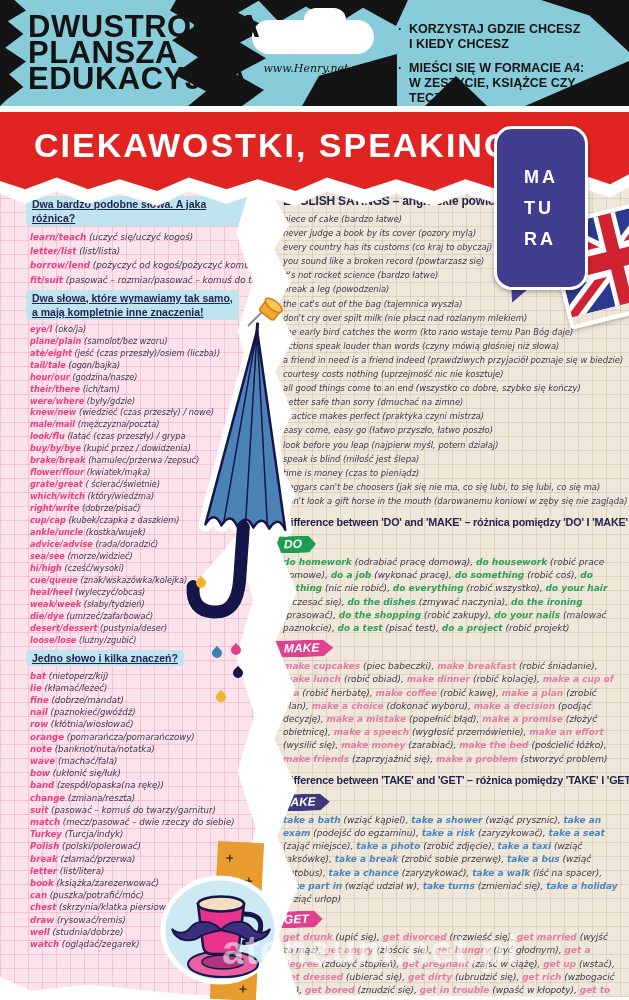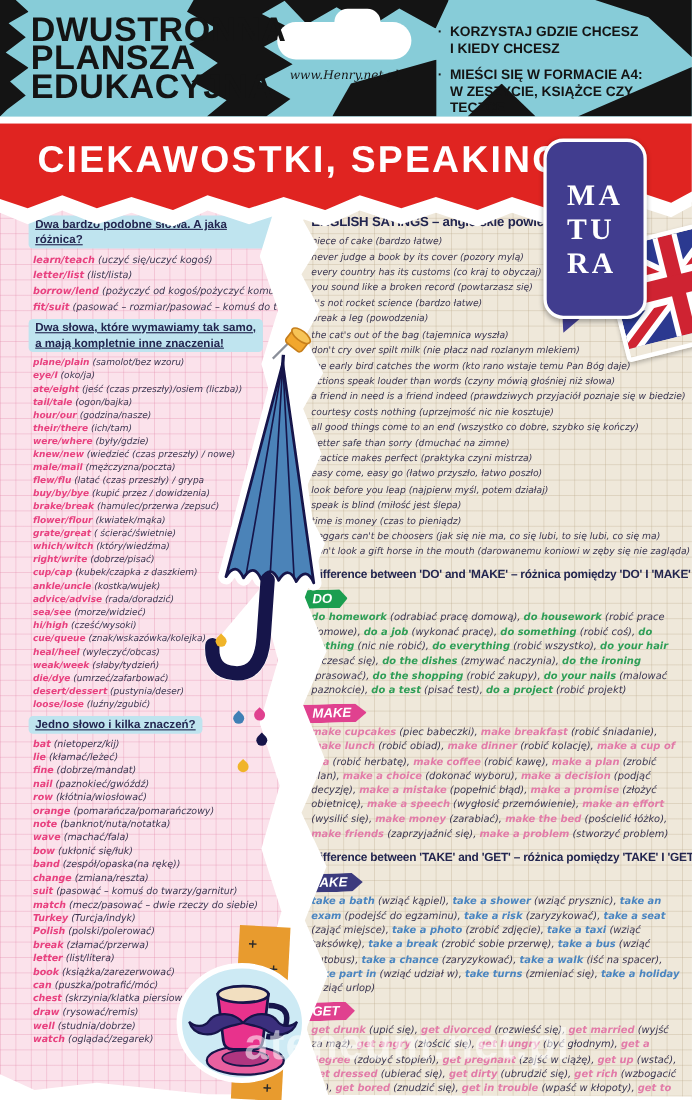--- a/index.html
+++ b/index.html
@@ -43,21 +43,21 @@
     clip-path:polygon(0 0,100% 0,100% 74%,97% 86%,93% 76%,89% 90%,84% 78%,79% 92%,74% 80%,69% 94%,63% 80%,58% 92%,52% 78%,47% 94%,41% 80%,36% 92%,30% 78%,25% 94%,19% 80%,14% 92%,9% 78%,4% 92%,0 82%);}
   .banner-title{position:absolute;left:34px;top:14px;color:#fff;
     font-family:"Liberation Sans",sans-serif;font-weight:bold;font-size:34px;letter-spacing:2px;}
 
   
   .flag-wrap{position:absolute;left:556px;top:208px;width:120px;height:100px;transform:rotate(-14deg);
     z-index:6;border:4px solid #fff;border-radius:4px;box-shadow:0 2px 4px rgba(0,0,0,.25);overflow:hidden;}
   .matura{position:absolute;left:494px;top:126px;width:88px;height:158px;background:#413d8f;
     border:3px solid #fff;border-radius:18px;z-index:7;box-shadow:0 2px 5px rgba(0,0,0,.3);
     display:flex;flex-direction:column;align-items:center;justify-content:center;}
-  .matura .ln{color:#fff;font-family:Liberation Serif, serif;font-weight:bold;font-size:27px;line-height:31px;letter-spacing:3px;}
+  .matura .ln{color:#fff;font-family:Liberation Sans, sans-serif;font-weight:bold;font-size:18px;line-height:31px;letter-spacing:3px;}
   .matura-tail{position:absolute;left:506px;top:278px;width:0;height:0;z-index:7;
     border-left:10px solid transparent;border-right:16px solid transparent;border-top:26px solid #413d8f;
     transform:rotate(18deg);}
 
   
   .left-col{position:absolute;left:0;top:184px;width:262px;bottom:0;background:#fbe2eb;z-index:1;
     background-image:linear-gradient(to right,rgba(228,140,172,.35) 1px,transparent 1px),
                      linear-gradient(to bottom,rgba(228,140,172,.35) 1px,transparent 1px);
     background-size:14px 14px;}
   .right-col{position:absolute;left:256px;top:184px;right:0;bottom:0;background:#efe8da;z-index:1;
@@ -139,30 +139,30 @@
             <div class="w-item"><span class="en">letter/list</span> <span class="pl">(list/lista)</span></div>
             <div class="w-item"><span class="en">borrow/lend</span> <span class="pl">(pożyczyć od kogoś/pożyczyć komuś)</span></div>
             <div class="w-item"><span class="en">fit/suit</span> <span class="pl">(pasować – rozmiar/pasować – komuś do twarzy)</span></div>
           </div>
       </div>
       <div class="sec hom">
         <div class="sec-header">Dwa słowa, które wymawiamy tak samo,
 a mają kompletnie inne znaczenia!</div>
         <div>
 
-        <div class="w-item"><span class="en">plane/plain</span> <span class="pl">(samolot/bez wzoru)</span></div>
-            <div class="w-item"><span class="en">eye/I</span> <span class="pl">(oko/ja)</span></div>
+        <div class="w-item"><span class="en">eye/I</span> <span class="pl">(oko/ja)</span></div>
+            <div class="w-item"><span class="en">plane/plain</span> <span class="pl">(samolot/bez wzoru)</span></div>
             <div class="w-item"><span class="en">ate/eight</span> <span class="pl">(jeść (czas przeszły)/osiem (liczba))</span></div>
             <div class="w-item"><span class="en">tail/tale</span> <span class="pl">(ogon/bajka)</span></div>
             <div class="w-item"><span class="en">hour/our</span> <span class="pl">(godzina/nasze)</span></div>
             <div class="w-item"><span class="en">their/there</span> <span class="pl">(ich/tam)</span></div>
             <div class="w-item"><span class="en">were/where</span> <span class="pl">(były/gdzie)</span></div>
             <div class="w-item"><span class="en">knew/new</span> <span class="pl">(wiedzieć (czas przeszły) / nowe)</span></div>
             <div class="w-item"><span class="en">male/mail</span> <span class="pl">(mężczyzna/poczta)</span></div>
-            <div class="w-item"><span class="en">flew/flu</span> <span class="pl">(latać (czas przeszły) / grypa</span></div>
+            <div class="w-item"><span class="en">look/flu</span> <span class="pl">(latać (czas przeszły) / grypa</span></div>
             <div class="w-item"><span class="en">buy/by/bye</span> <span class="pl">(kupić przez / dowidzenia)</span></div>
             <div class="w-item"><span class="en">brake/break</span> <span class="pl">(hamulec/przerwa /zepsuć)</span></div>
             <div class="w-item"><span class="en">flower/flour</span> <span class="pl">(kwiatek/mąka)</span></div>
             <div class="w-item"><span class="en">grate/great</span> <span class="pl">( ścierać/świetnie)</span></div>
             <div class="w-item"><span class="en">which/witch</span> <span class="pl">(który/wiedźma)</span></div>
             <div class="w-item"><span class="en">right/write</span> <span class="pl">(dobrze/pisać)</span></div>
             <div class="w-item"><span class="en">cup/cap</span> <span class="pl">(kubek/czapka z daszkiem)</span></div>
             <div class="w-item"><span class="en">ankle/uncle</span> <span class="pl">(kostka/wujek)</span></div>
             <div class="w-item"><span class="en">advice/advise</span> <span class="pl">(rada/doradzić)</span></div>
             <div class="w-item"><span class="en">sea/see</span> <span class="pl">(morze/widzieć)</span></div>

